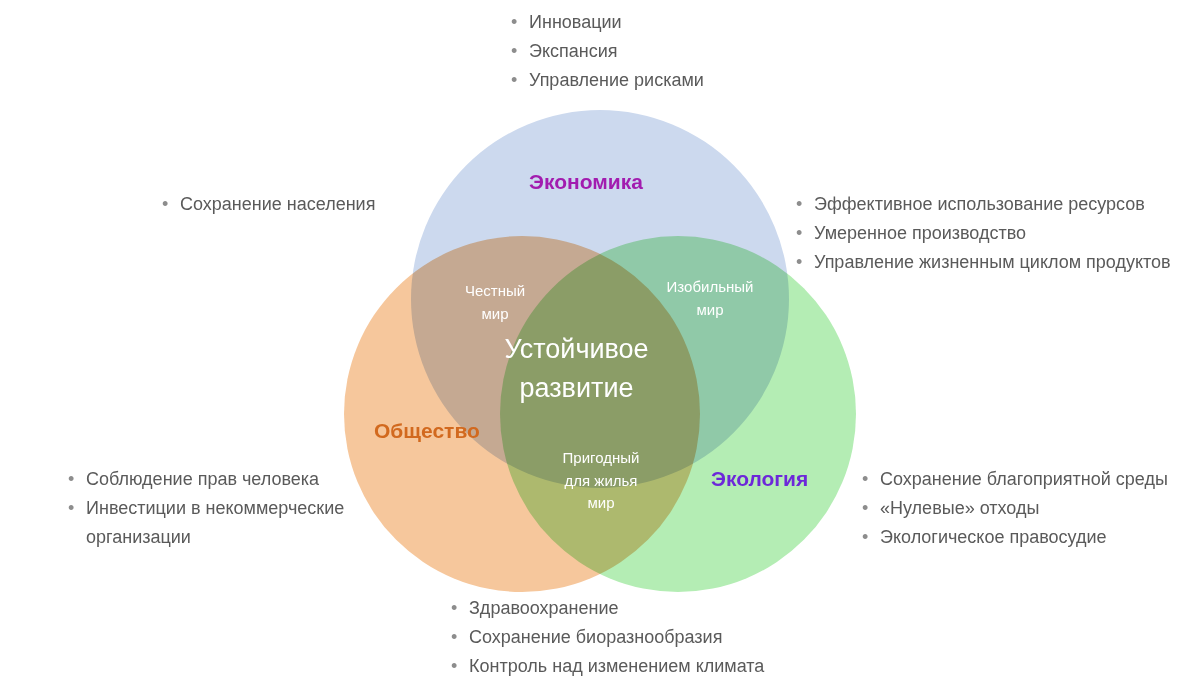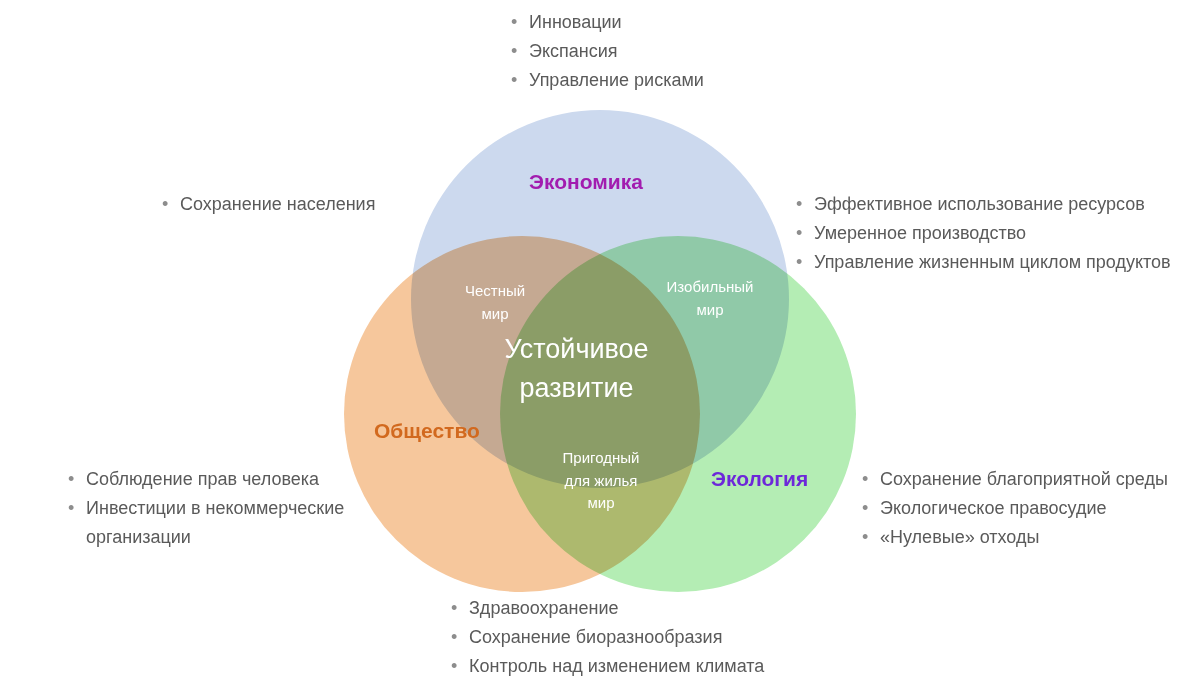--- a/index.html
+++ b/index.html
@@ -175,22 +175,22 @@
     <ul>
       <li>Соблюдение прав человека</li>
       <li>Инвестиции в некоммерческие
 организации</li>
     </ul>
   </div>
 
   <div class="bullets" id="bullets-right-bot">
     <ul>
       <li>Сохранение благоприятной среды</li>
+      <li>«Нулевые» отходы</li>
       <li>Экологическое правосудие</li>
-      <li>«Нулевые» отходы</li>
     </ul>
   </div>
 
   <div class="bullets" id="bullets-bottom">
     <ul>
       <li>Здравоохранение</li>
       <li>Сохранение биоразнообразия</li>
       <li>Контроль над изменением климата</li>
     </ul>
   </div>

